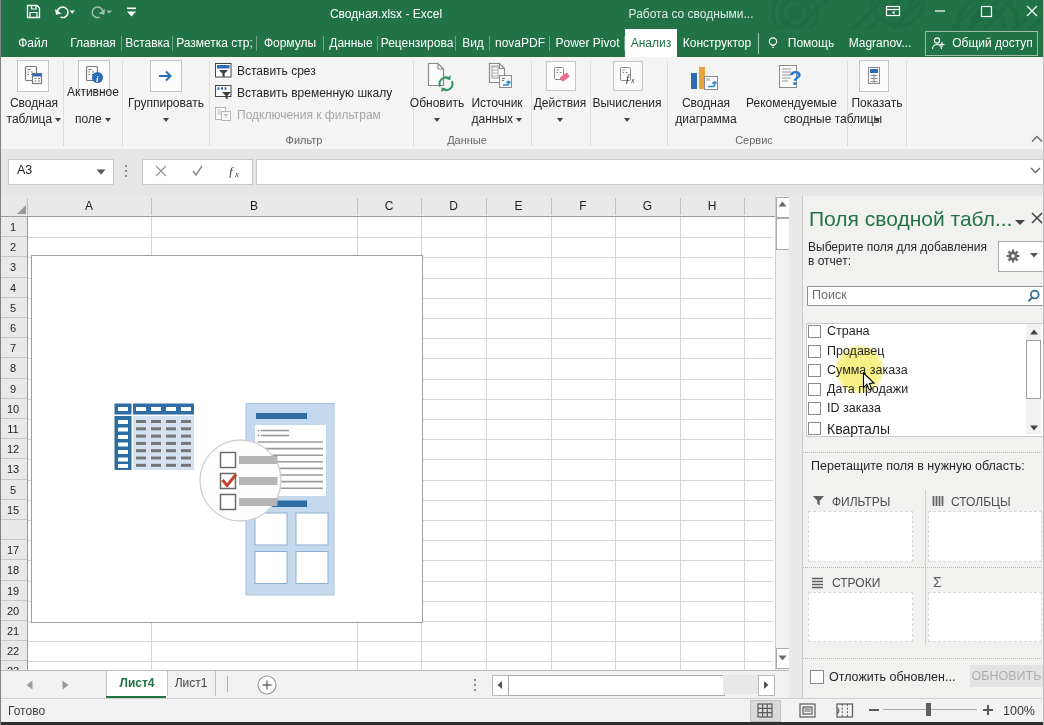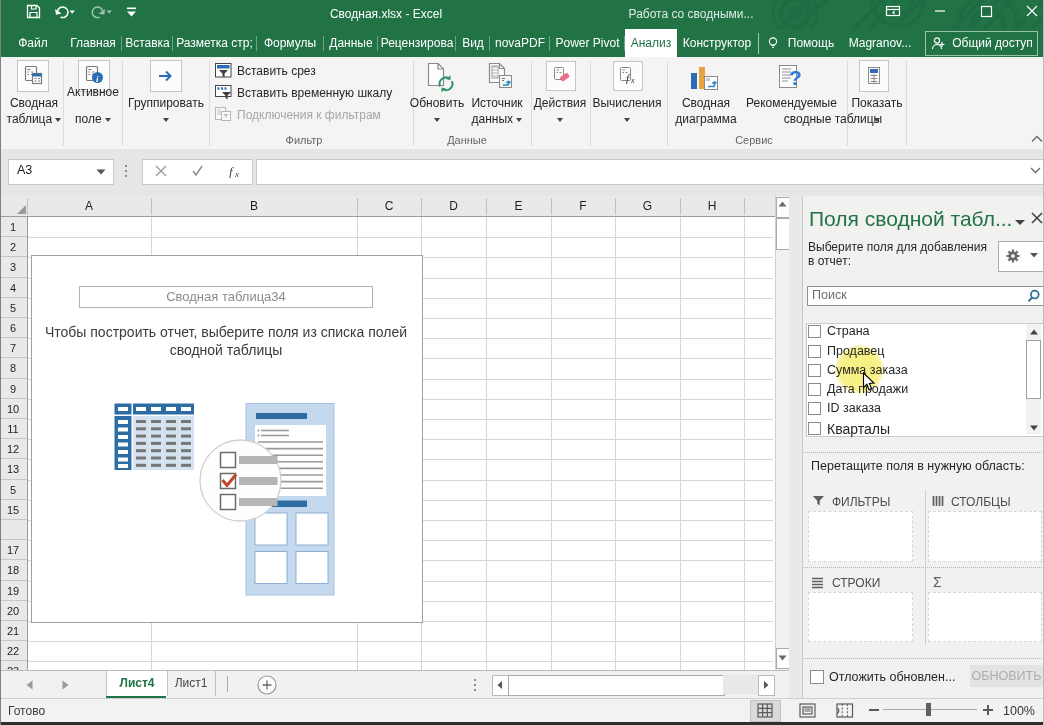--- a/index.html
+++ b/index.html
@@ -402,22 +402,20 @@
     <div class="rh" style="top:326px;height:14px;line-height:14px;">17</div>
     <div class="rh" style="top:346px;height:14px;line-height:14px;">18</div>
     <div class="rh" style="top:367px;height:14px;line-height:14px;">19</div>
     <div class="rh" style="top:387px;height:14px;line-height:14px;">20</div>
     <div class="rh" style="top:407px;height:14px;line-height:14px;">21</div>
     <div class="rh" style="top:427px;height:14px;line-height:14px;">22</div>
     <div class="rh" style="top:447px;height:8px;line-height:14px;overflow:hidden;">23</div>
   </div>
 
   <div class="abs" style="left:31px;top:59px;width:390px;height:366px;background:#fff;border:1px solid #9f9f9f;"></div>
-  <div class="abs" style="left:79px;top:90px;width:292px;height:20px;border:1px solid #b3b3b3;text-align:center;line-height:20px;font-size:13px;color:#8c8c8c;">Сводная таблица34</div>
-  <div class="abs" style="left:31px;top:128px;width:390px;text-align:center;font-size:14px;color:#3b3b3b;line-height:17.5px;">Чтобы построить отчет, выберите поля из списка полей<br>сводной таблицы</div>
 
   <svg class="abs" id="pivgfx" style="left:108px;top:200px;" width="232" height="200" viewBox="0 0 232 200">
 
     <g>
       <rect x="6.5" y="7.5" width="17" height="11" fill="#2e6da4"></rect>
       <rect x="25" y="7.5" width="61" height="11" fill="#2e6da4"></rect>
       <rect x="6.5" y="20" width="17" height="54" fill="#2e6da4"></rect>
       <rect x="25" y="20" width="61" height="54" fill="#d4e2f1"></rect>
       <g fill="#fff">
         <rect x="10" y="11" width="10" height="4"></rect>

